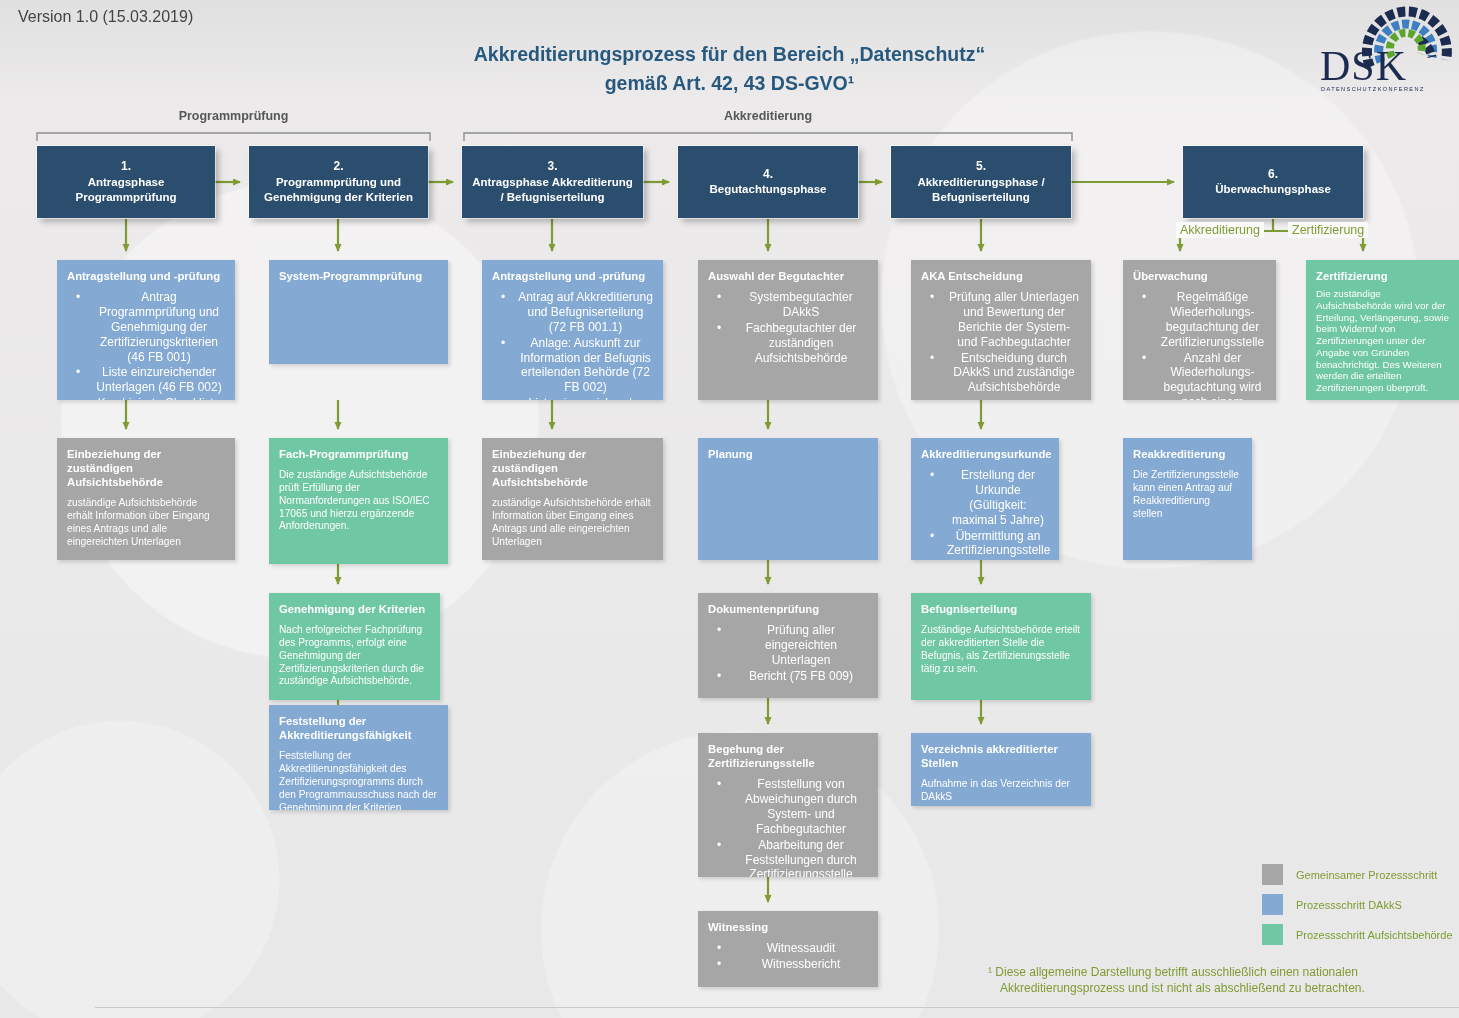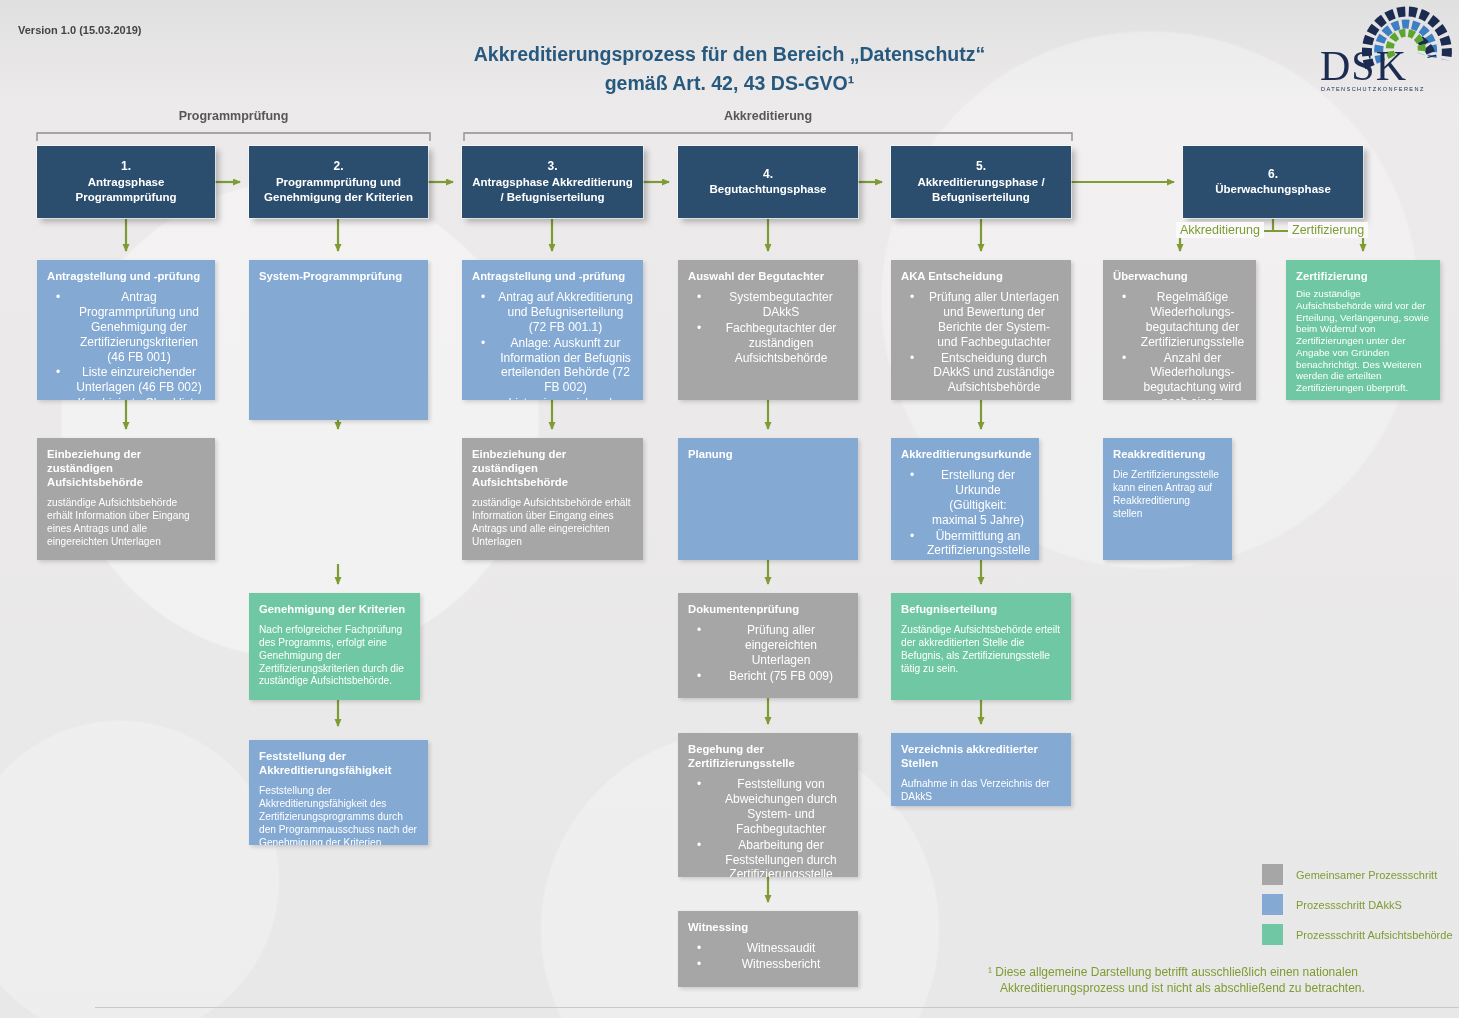--- a/index.html
+++ b/index.html
@@ -8,38 +8,39 @@
     font-family:"Liberation Sans",sans-serif;
     background-color:#e8e7e7;
     background-image:
       radial-gradient(circle 240px at 300px 420px, rgba(255,255,255,0.40) 99%, transparent 100%),
       radial-gradient(circle 270px at 1150px 300px, rgba(255,255,255,0.30) 99%, transparent 100%),
       radial-gradient(circle 200px at 740px 930px, rgba(255,255,255,0.28) 99%, transparent 100%),
       radial-gradient(circle 160px at 120px 880px, rgba(255,255,255,0.25) 99%, transparent 100%),
       linear-gradient(180deg, #e1e0e0 0%, #eceaea 10%, #e9e8e8 100%);
   }
   .overlay{position:absolute;left:0;top:0;pointer-events:none;}
-  .version{position:absolute;left:18px;top:24px;font-size:11px;color:#444;font-weight:bold;}
+  .version{position:absolute;left:18px;top:8px;font-size:16px;color:#444;}
   .title{position:absolute;left:0;top:40px;width:1459px;text-align:center;color:#27597f;font-weight:bold;font-size:19.5px;line-height:1.5;}
   .grp-label{position:absolute;top:109px;text-align:center;color:#575757;font-weight:bold;font-size:12.5px;}
   .grp-left{left:37px;width:393px;}
   .grp-right{left:464px;width:608px;}
 
   .phase{
     position:absolute;height:72px;background:#2b4e6f;color:#fff;
     display:flex;flex-direction:column;justify-content:center;text-align:center;
     box-shadow:0 0 0 1px rgba(255,255,255,0.55), 4px 4px 6px rgba(0,0,0,0.25);
     line-height:1.32;
   }
   .phase-num{font-size:12px;font-weight:bold;}
   .phase-name{font-size:11.5px;font-weight:bold;padding:0 8px;}
 
   .pbox{
     position:absolute;color:#fff;padding:9px 10px 8px 10px;box-sizing:border-box;overflow:hidden;
     box-shadow:2px 2px 4px rgba(0,0,0,0.15);
+    margin-left:20px;
   }
   .pbox.blue{background:#84a9d3;}
   .pbox.gray{background:#a6a6a6;}
   .pbox.green{background:#6fc8a3;}
   .pbox-title{font-size:11.3px;font-weight:bold;line-height:1.25;margin-bottom:4px;}
   .pbox-text{font-size:10.2px;line-height:1.26;margin-top:8px;}
   .pbox.tight .pbox-text{font-size:9.8px;line-height:1.2;margin-top:5px;}
   ul.bullets{list-style:none;margin:7px 0 0 0;padding:0;font-size:12px;line-height:1.24;text-align:center;}
   ul.bullets li{position:relative;padding-left:26px;margin-bottom:1px;}
   ul.bullets li::before{content:"\2022";position:absolute;left:9px;}
@@ -170,28 +171,32 @@
       <li>Liste einzureichender Unterlagen (46 FB 002)</li>
       <li>Kombinierte Checkliste (46 FB 003)</li>
       <li>DAkkS prüft Antrag auf Vollständigkeit</li>
     </ul>
   </div>
   <div class="pbox gray" style="left:37px;top:438px;width:178px;height:122px;">
     <div class="pbox-title">Einbeziehung der zuständigen Aufsichtsbehörde</div>
     <div class="pbox-text">zuständige Aufsichtsbehörde erhält Information über Eingang eines Antrags und alle eingereichten Unterlagen</div>
   </div>
 
-  <div class="pbox blue" style="left:249px;top:260px;width:179px;height:160px;">
+  <div class="pbox blue" style="left:249px;top:260px;width:179px;height:104px;">
     <div class="pbox-title">System-Programmprüfung</div>
+  </div>
+  <div class="pbox green" style="left:249px;top:438px;width:179px;height:126px;">
+    <div class="pbox-title">Fach-Programmprüfung</div>
+    <div class="pbox-text">Die zuständige Aufsichtsbehörde prüft Erfüllung der Normanforderungen aus ISO/IEC 17065 und hierzu ergänzende Anforderungen.</div>
   </div>
   <div class="pbox green" style="left:249px;top:593px;width:171px;height:107px;">
     <div class="pbox-title">Genehmigung der Kriterien</div>
     <div class="pbox-text">Nach erfolgreicher Fachprüfung des Programms, erfolgt eine Genehmigung der Zertifizierungskriterien durch die zuständige Aufsichtsbehörde.</div>
   </div>
-  <div class="pbox blue" style="left:249px;top:740px;width:179px;height:105px;">
+  <div class="pbox blue" style="left:249px;top:705px;width:179px;height:105px;">
     <div class="pbox-title">Feststellung der Akkreditierungsfähigkeit</div>
     <div class="pbox-text">Feststellung der Akkreditierungsfähigkeit des Zertifizierungsprogramms durch den Programmausschuss nach der Genehmigung der Kriterien</div>
   </div>
 
   <div class="pbox blue" style="left:462px;top:260px;width:181px;height:140px;">
     <div class="pbox-title">Antragstellung und -prüfung</div>
     <ul class="bullets">
       <li>Antrag auf Akkreditierung und Befugniserteilung (72 FB 001.1)</li>
       <li>Anlage: Auskunft zur Information der Befugnis erteilenden Behörde (72 FB 002)</li>
       <li>Liste einzureichender Unterlagen (72 FB 004.6_17065)</li>

